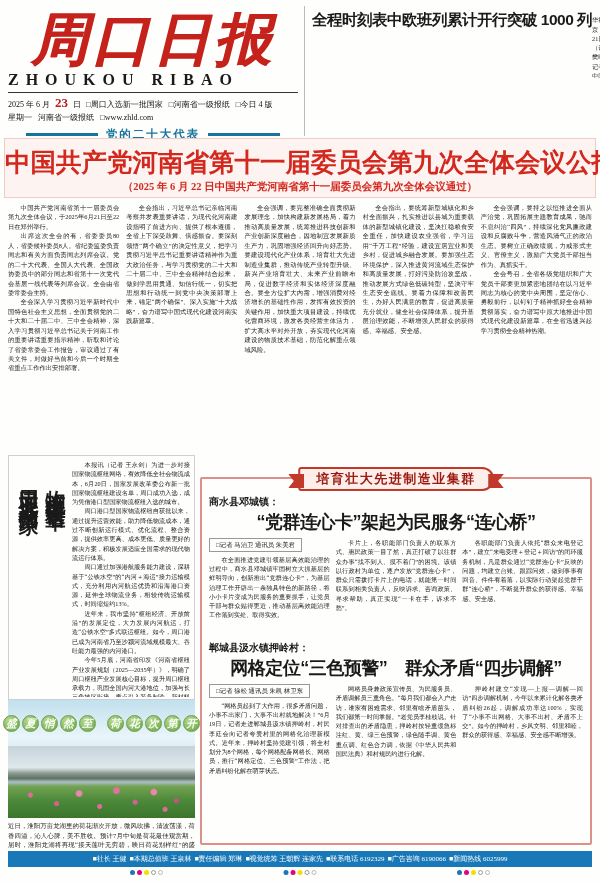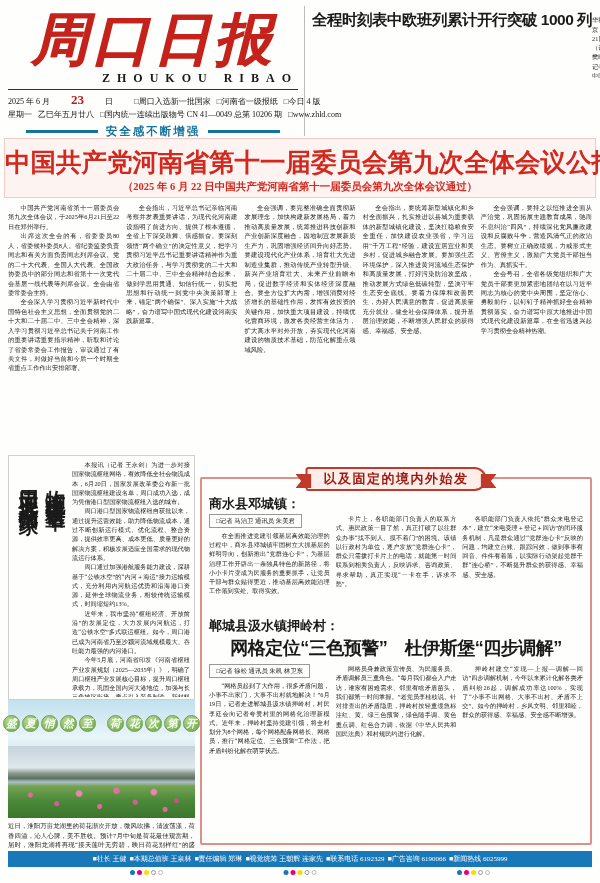--- a/index.html
+++ b/index.html
@@ -12,23 +12,23 @@
   p { text-indent:2em; }
 
   
   .header { position:absolute; top:6px; left:8px; right:8px; height:130px; display:flex; }
   .masthead { width:290px; flex:none; }
   .masthead-title {
     text-align:center; color:#c4221a; font-weight:bold; font-style:italic;
     font-size:57px; line-height:1.18; letter-spacing:4px;
     text-shadow:1px 0 0 #c4221a;
   }
-  .masthead-pinyin { text-align:right; font-weight:bold; font-size:12px; letter-spacing:7px; margin-top:-2px; }
+  .masthead-pinyin { text-align:left; font-weight:bold; font-size:16px; letter-spacing:7px; margin-top:-2px; }
   .dateline { border-top:1.5px solid #333; margin-top:3px; padding-top:3px; font-size:8px; line-height:1.55; color:#111; }
-  .dateline .row { display:flex; align-items:baseline; gap:21px; white-space:nowrap; }
+  .dateline .row { display:flex; align-items:baseline; gap:5px; white-space:nowrap; }
   .dateline .day { color:#b91c1c; font-size:13px; font-weight:bold; line-height:1; }
   .dateline [data-bind-spans] { display:inline-flex; gap:6px; }
   .grade-banner { display:flex; align-items:center; justify-content:center; margin-top:3px; }
   .grade-banner .bar { height:3.5px; width:72px; background:#16739c; }
   .grade-banner .txt { color:#16739c; font-weight:bold; font-size:11.5px; margin:0 8px; letter-spacing:2px; }
 
   .top-news { flex:1; border-left:1px solid #bbb; margin-left:6px; padding-left:7px; display:flex; flex-direction:row;justify-content:center; }
   .top-news-headline {
     font-family:"Liberation Sans","DejaVu Sans",sans-serif;
     font-weight:bold; font-size:15.5px; letter-spacing:-0.5px;
@@ -109,21 +109,21 @@
     position:absolute; top:-12px; left:50%; transform:translateX(-50%);
     background:#fdeeea; border:2px solid #c0392b; border-radius:3px 12px 12px 3px;
     color:#9c1a12; font-weight:bold; font-size:13px; letter-spacing:1.5px;
     padding:1px 16px; white-space:nowrap;
   }
   .ribbon::before, .ribbon::after {
     content:""; position:absolute; top:5px; width:16px; height:14px; background:#c0392b; z-index:-1;
   }
   .ribbon::before { left:-12px; clip-path:polygon(0 0,100% 0,100% 100%,0 100%,35% 50%); }
   .ribbon::after  { right:-12px; clip-path:polygon(0 0,100% 0,65% 50%,100% 100%,0 100%); }
-  .kicker { font-weight:bold; font-size:13px; margin:2px 0 1px; }
+  .kicker { font-weight:bold; font-size:10px; margin:2px 0 1px; }
   .article-headline {
     text-align:center; font-weight:bold; font-size:18px; letter-spacing:-0.5px;
     font-family:"Liberation Sans","DejaVu Sans",sans-serif; white-space:nowrap; margin:1px 0 4px;
   }
   .byline { display:inline-block; border:0.5px solid #999; font-size:6.4px; padding:1px 6px; margin:0 0 3px; text-indent:0; }
   .article-cols { display:flex; gap:6px; overflow:hidden; }
   .article-cols .col { flex:1; font-size:6.2px; line-height:1.5; text-align:justify; overflow:hidden; }
   .a1 .article-cols { height:96px; }
   .a2 .article-cols { height:136px; }
   .a2 { margin-top:7px; }
@@ -159,29 +159,28 @@
           <span data-bind="masthead.line1_suffix">日</span>
           <span data-bind-spans="masthead.line1_items">
               <span>□周口入选新一批国家</span>
               <span>□河南省一级报纸</span>
               <span>□今日 4 版</span>
             </span>
         </div>
         <div class="row">
           <span data-bind-spans="masthead.line2_items">
               <span>星期一</span>
-              <span>乙巳年五月廿八</span>
-              <span>□国内统一连续出版物号 CN 41—0049 总第 10206 期</span>
+              <span>河南省一级报纸</span>
               <span>□www.zhld.com</span>
             </span>
         </div>
       </div>
       <div class="grade-banner">
         <span class="bar"></span>
-        <span class="txt" data-bind="masthead.grade_banner">安全感不断增强</span>
+        <span class="txt" data-bind="masthead.grade_banner">党的二十大代表</span>
         <span class="bar"></span>
       </div>
     </div>
 
     <div class="top-news">
       <div class="top-news-headline" data-bind="top_news.headline">全程时刻表中欧班列累计开行突破 1000 列</div>
       <div class="top-news-cols">
         <div class="col">
             <p>新华社北京6月21日电（记者樊曦）记者从中国国家铁路集团有限公司获悉，21日，随着满载汽车配件、LED显示屏等货物的X8155次全程时刻表中欧班列（西安—杜伊斯堡）从西安国际港站缓缓驶出，全程时刻表中欧班列累计开行突破1000列。</p>
           </div>
@@ -246,43 +245,44 @@
       <span class="banner-circle">荷</span>
       <span class="banner-circle">花</span>
       <span class="banner-circle">次</span>
       <span class="banner-circle">第</span>
       <span class="banner-circle">开</span>
     </div>
   <div class="lotus-photo"></div>
   <div class="photo-caption" data-bind="photo_feature.caption">近日，淮阳万亩龙湖里的荷花渐次开放，微风吹拂，清波荡漾，荷香四溢，沁人心脾，美不胜收。预计7月中旬是荷花最佳观赏期，届时，淮阳龙湖将再现“接天莲叶无穷碧，映日荷花别样红”的盛景。 记者 侯俊豫 通讯员 左秋豪 摄</div>
 
   <div class="party-box">
-    <div class="ribbon" data-bind="party_section.ribbon">以及固定的境内外始发</div>
+    <div class="ribbon" data-bind="party_section.ribbon">培育壮大先进制造业集群</div>
 
     <div class="a1">
       <div class="kicker" data-bind="party_section.article1.kicker">商水县邓城镇：</div>
+      <div class="article-headline" data-bind="party_section.article1.headline">“党群连心卡”架起为民服务“连心桥”</div>
       <div class="article-cols">
         <div class="col">
           <span class="byline" data-bind="party_section.article1.byline">□记者 马治卫 通讯员 朱美君</span>
           <div>
               <p>在全面推进党建引领基层高效能治理的过程中，商水县邓城镇牢固树立大抓基层的鲜明导向，创新推出“党群连心卡”，为基层治理工作开辟出一条独具特色的新路径，将小小卡片变成为民服务的重要抓手，让党员干部与群众贴得更近，推动基层高效能治理工作落到实处、取得实效。</p>
             </div>
         </div>
         <div class="col">
             <p>卡片上，各职能部门负责人的联系方式、惠民政策一目了然，真正打破了以往群众办事“找不到人、摸不着门”的困境。该镇以行政村为单位，逐户发放“党群连心卡”，群众只需拨打卡片上的电话，就能第一时间联系到相关负责人，反映诉求、咨询政策、寻求帮助，真正实现“一卡在手，诉求不愁”。</p>
           </div>
         <div class="col">
             <p>各职能部门负责人依托“群众来电登记本”，建立“来电受理＋登记＋回访”的闭环服务机制，凡是群众通过“党群连心卡”反映的问题，均建立台账、跟踪问效，做到事事有回音、件件有着落，以实际行动架起党群干群“连心桥”，不断提升群众的获得感、幸福感、安全感。</p>
           </div>
       </div>
     </div>
 
     <div class="a2">
       <div class="kicker" data-bind="party_section.article2.kicker">郸城县汲水镇押岭村：</div>
-      <div class="article-headline" data-bind="party_section.article2.headline">网格定位“三色预警”　杜伊斯堡“四步调解”</div>
+      <div class="article-headline" data-bind="party_section.article2.headline">网格定位“三色预警”　群众矛盾“四步调解”</div>
       <div class="article-cols">
         <div class="col">
           <span class="byline" data-bind="party_section.article2.byline">□记者 徐松 通讯员 朱凯 林卫东</span>
           <div>
               <p>“网格员起到了大作用，很多矛盾问题，小事不出家门，大事不出村就地解决！”6月19日，记者走进郸城县汲水镇押岭村，村民李廷会向记者夸赞村里的网格化治理新模式。近年来，押岭村坚持党建引领，将全村划分为8个网格，每个网格配备网格长、网格员，推行“网格定位、三色预警”工作法，把矛盾纠纷化解在萌芽状态。</p>
             </div>
         </div>
         <div class="col">
             <p>网格员身兼政策宣传员、为民服务员、矛盾调解员三重角色。“每月我们都会入户走访，谁家有困难需求、邻里有啥矛盾苗头，我们都第一时间掌握。”老党员李桂枝说。针对排查出的矛盾隐患，押岭村按轻重缓急标注红、黄、绿三色预警，绿色随手调、黄色重点调、红色合力调，依据《中华人民共和国民法典》和村规民约进行化解。</p>
           </div>

